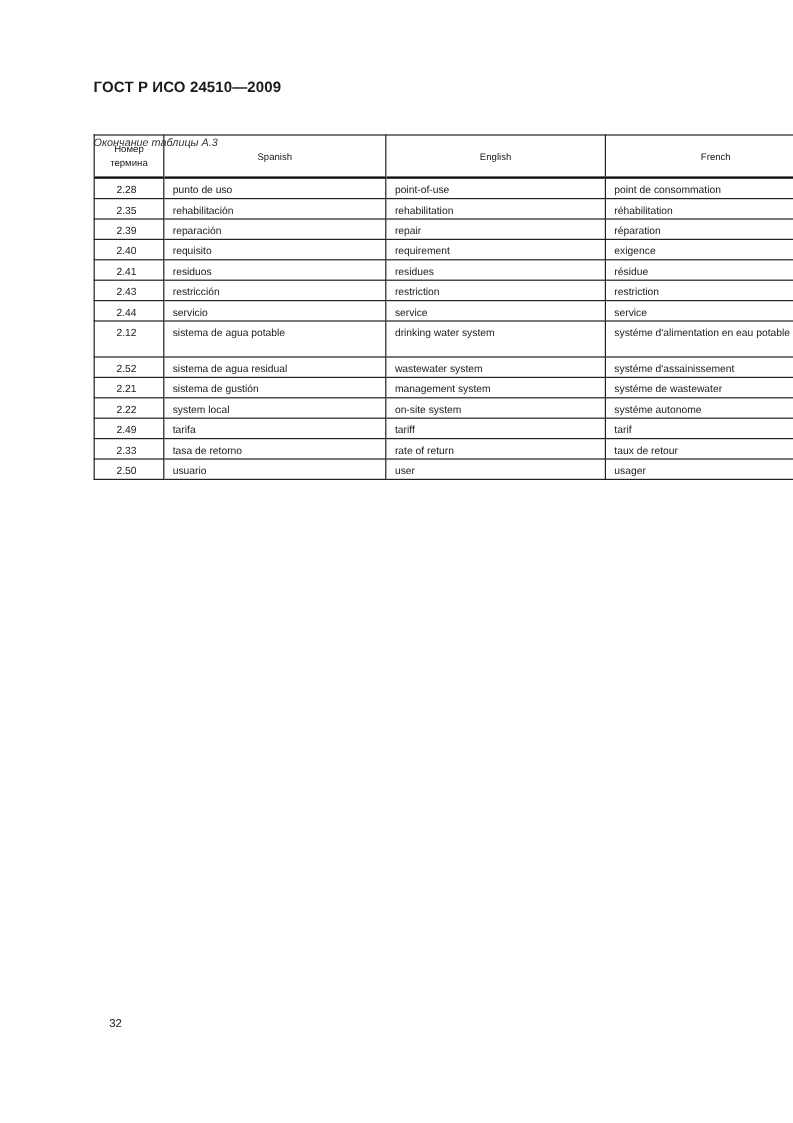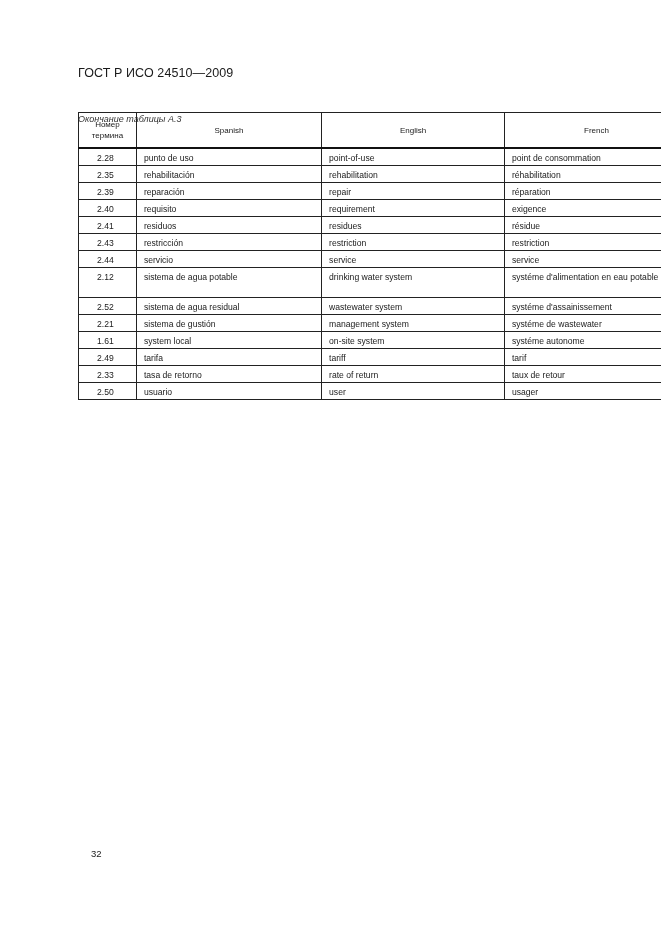--- a/index.html
+++ b/index.html
@@ -3,21 +3,21 @@
 <meta charset="utf-8">
 <style>
   html, body { margin: 0; padding: 0; }
   body {
     width: 661px; height: 936px; background: #ffffff;
     position: relative; overflow: hidden;
     font-family: "Liberation Sans", sans-serif; color: #1a1a1a;
   }
   .doc-header {
     position: absolute; left: 78px; top: 66px;
-    font-size: 12.5px; font-weight: normal; letter-spacing: 0.1px;
+    font-size: 12.5px; font-weight: bold; letter-spacing: 0.1px;
   }
   .table-caption {
     position: absolute; left: 78px; top: 95px;
     font-size: 9px; font-style: italic; color: #333; margin-top: 19px;
   }
   table.terms {
     position: absolute; left: 78px; top: 112px;
     width: 611px; border-collapse: collapse;
     font-size: 8.6px;
   }
@@ -119,21 +119,21 @@
       <td>wastewater system</td>
       <td>systéme d'assainissement</td>
     </tr>
     <tr>
       <td class="col-num">2.21</td>
       <td>sistema de gustión</td>
       <td>management system</td>
       <td>systéme de wastewater</td>
     </tr>
     <tr>
-      <td class="col-num">1.61</td>
+      <td class="col-num">2.22</td>
       <td>system local</td>
       <td>on-site system</td>
       <td>systéme autonome</td>
     </tr>
     <tr>
       <td class="col-num">2.49</td>
       <td>tarifa</td>
       <td>tariff</td>
       <td>tarif</td>
     </tr>

